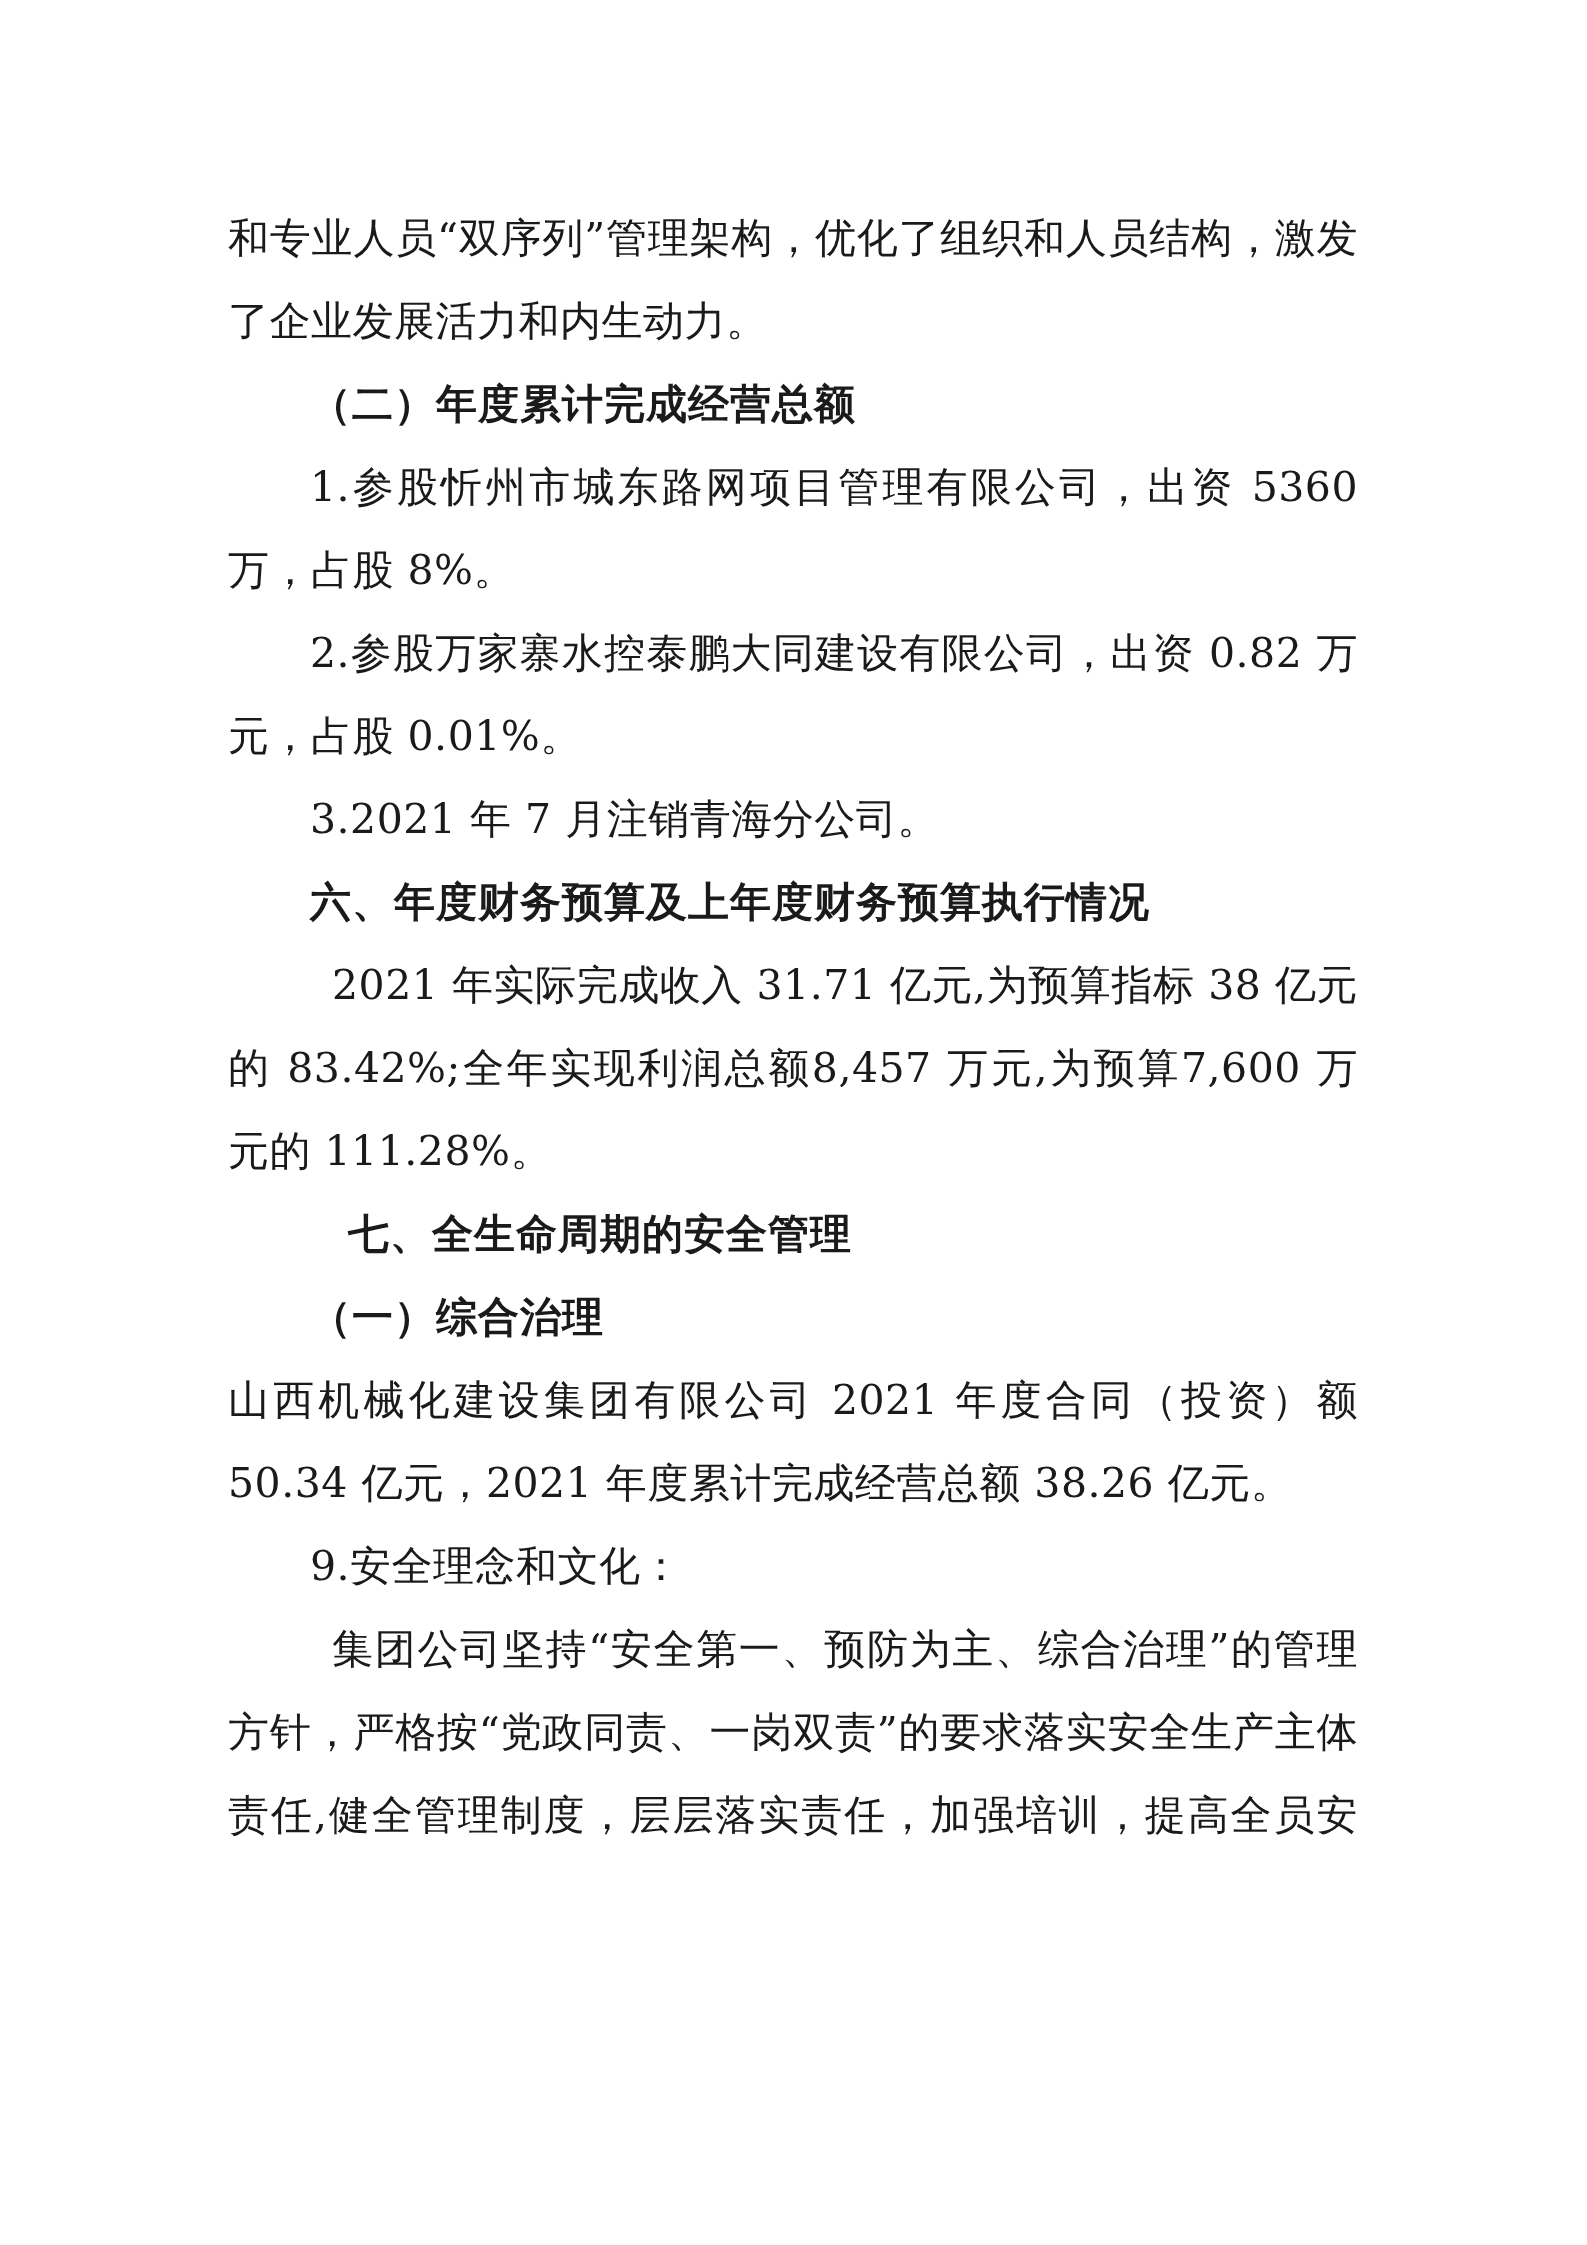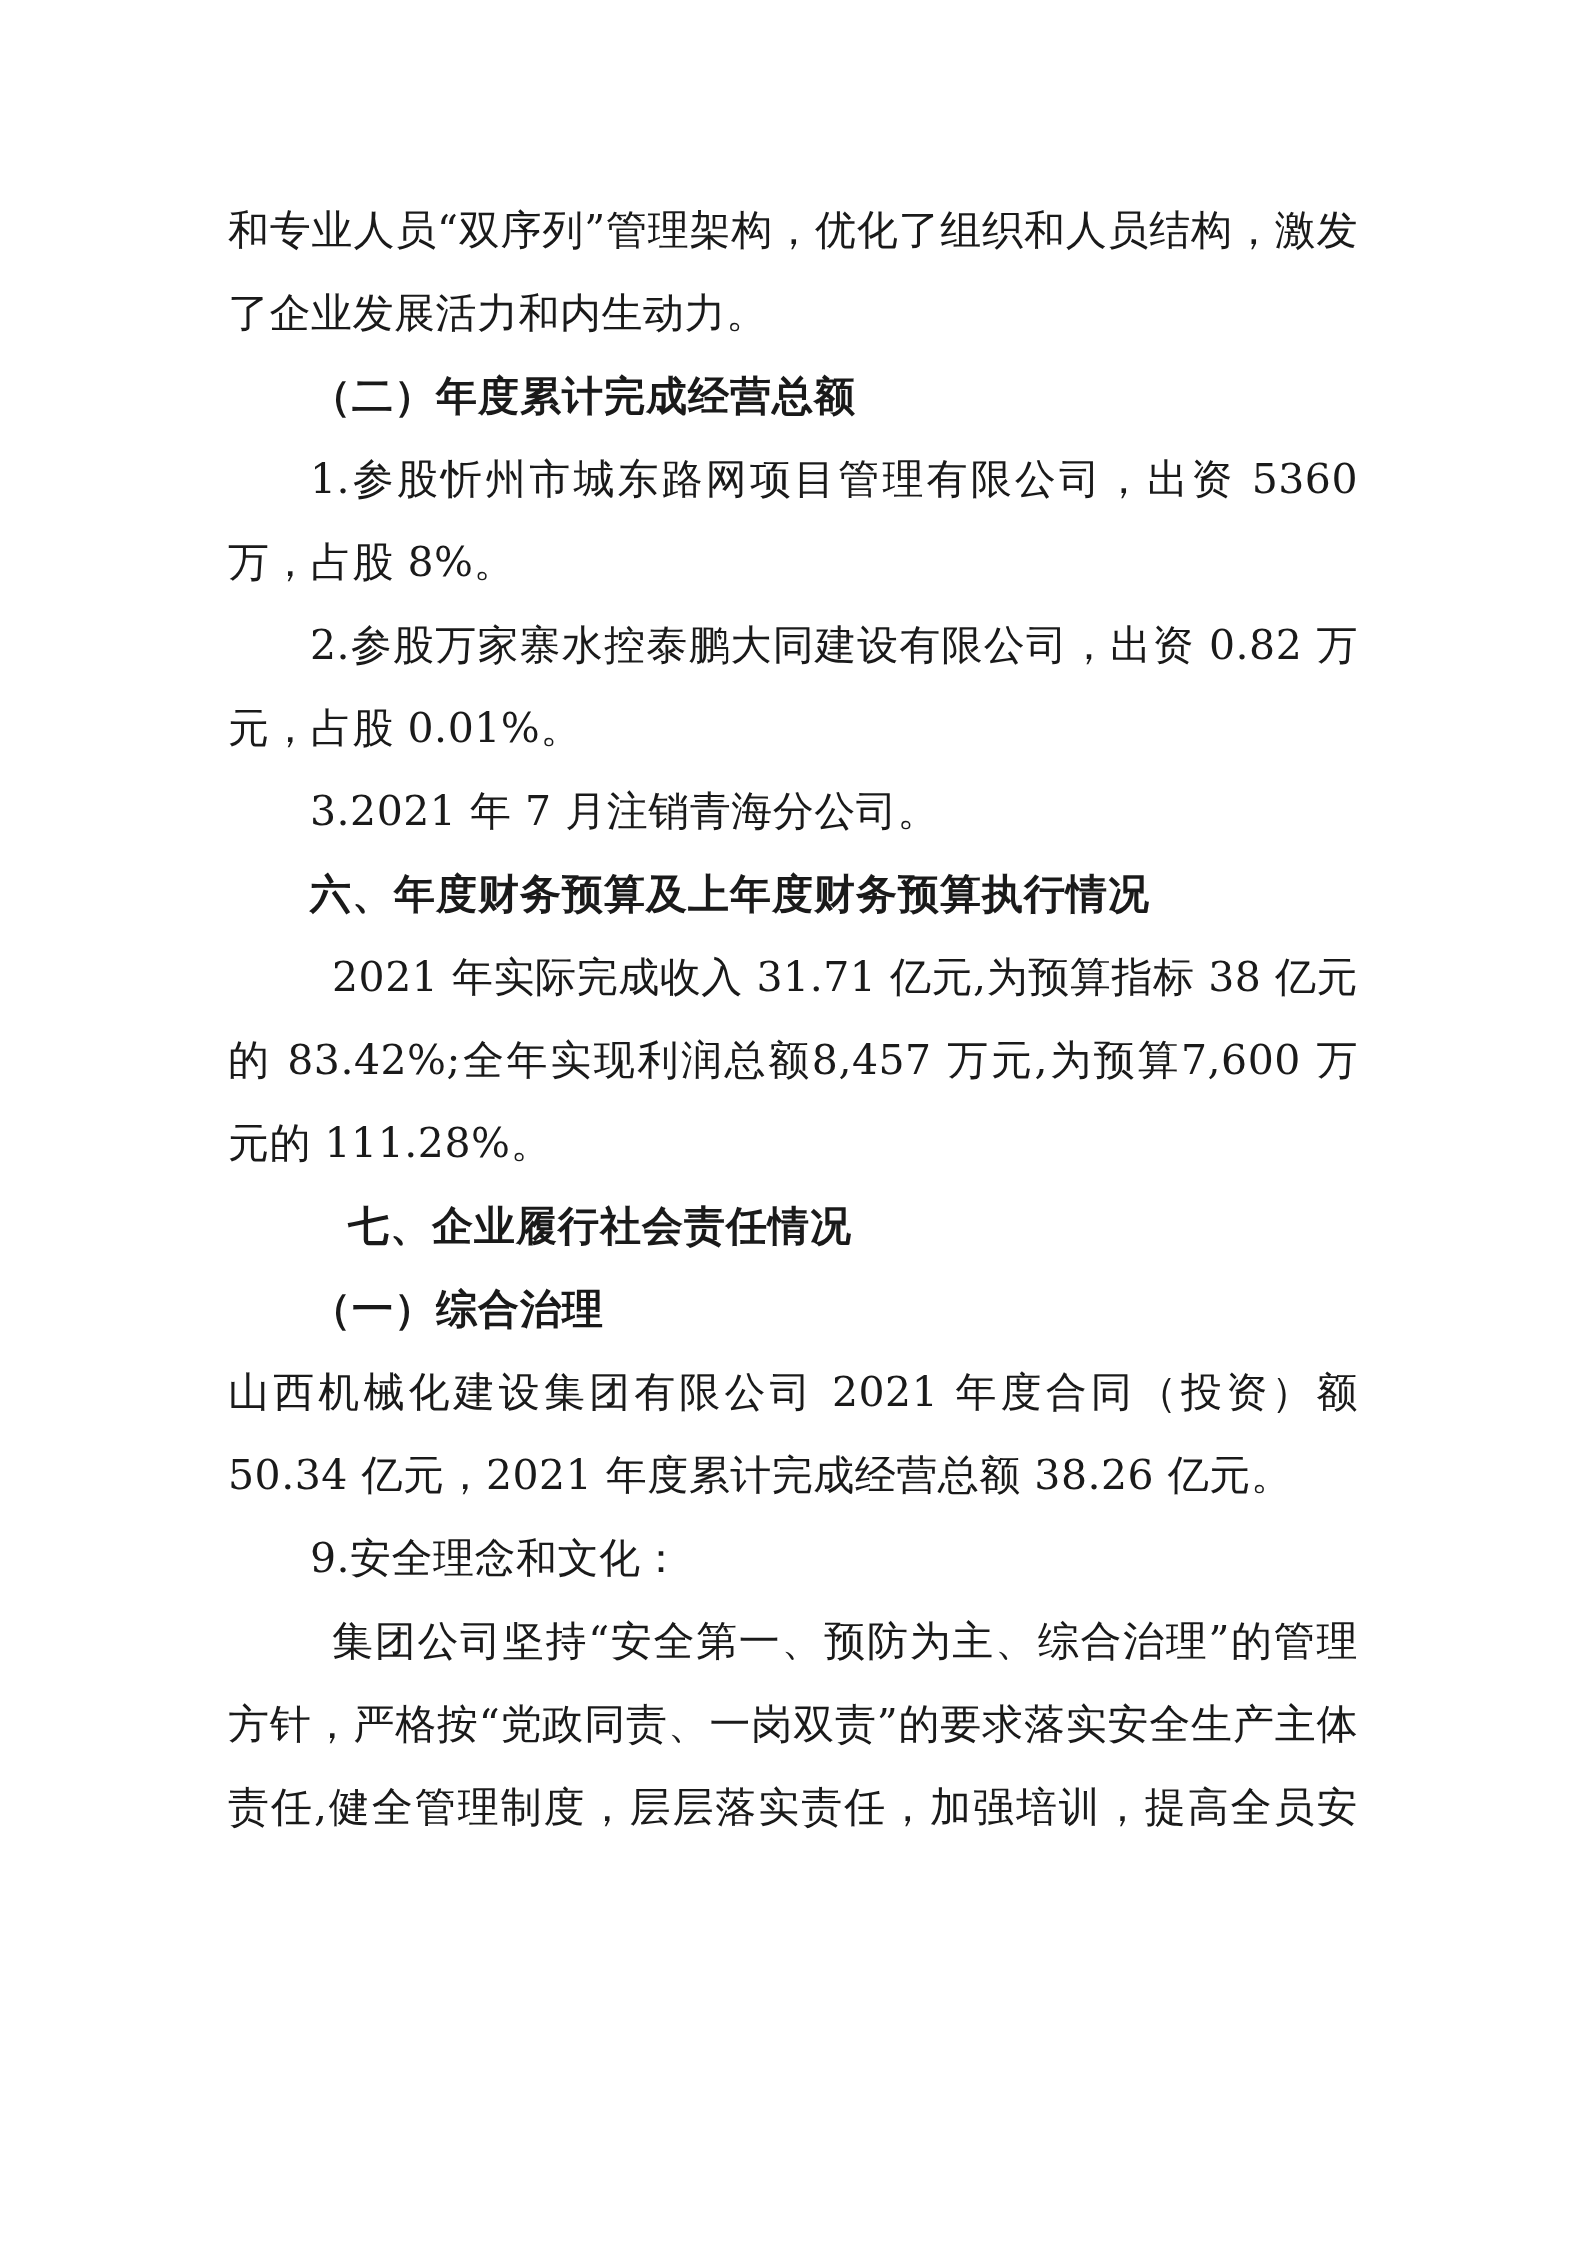--- a/index.html
+++ b/index.html
@@ -6,21 +6,21 @@
   html, body {
     margin: 0;
     padding: 0;
     background: #ffffff;
   }
   .page {
     position: relative;
     width: 1587px;
     height: 1844px;
     background: #ffffff;
-    margin: 4px auto;
+    margin: 12px auto;
     overflow: hidden;
     font-family: "DejaVu Serif", "Liberation Serif", serif;
     color: #1a1a1a;
   }
   .content {
     position: absolute;
     left: 228px;
     top: 185px;
     width: 1130px;
   }
@@ -72,21 +72,21 @@
     <p class="para indent">1.参股忻州市城东路网项目管理有限公司，出资 5360 万，占股 8%。</p>
 
     <p class="para indent">2.参股万家寨水控泰鹏大同建设有限公司，出资 0.82 万元，占股 0.01%。</p>
 
     <p class="para indent">3.2021 年 7 月注销青海分公司。</p>
 
     <p class="heading indent">六、年度财务预算及上年度财务预算执行情况</p>
 
     <p class="para indent" style="text-indent:104px;">2021 年实际完成收入 31.71 亿元,为预算指标 38 亿元的 83.42%;全年实现利润总额8,457 万元,为预算7,600 万元的 111.28%。</p>
 
-    <p class="heading indent" style="text-indent:120px;">七、企业履行社会责任情况</p>
+    <p class="heading indent" style="text-indent:120px;">七、全生命周期的安全管理</p>
 
     <p class="heading indent">（一）综合治理</p>
 
     <p class="para">山西机械化建设集团有限公司 2021 年度合同（投资）额 50.34 亿元，2021 年度累计完成经营总额 38.26 亿元。</p>
 
 
     <p class="para indent">9.安全理念和文化：</p>
 
     <p class="para indent" style="text-indent:104px;">集团公司坚持“安全第一、预防为主、综合治理”的管理方针，严格按“党政同责、一岗双责”的要求落实安全生产主体责任,健全管理制度，层层落实责任，加强培训，提高全员安全意识；通过项目策划和全员参与，实现项目的全过程、全生命周期的安全管理,通过常态化的危险源辨识、</p>
 

